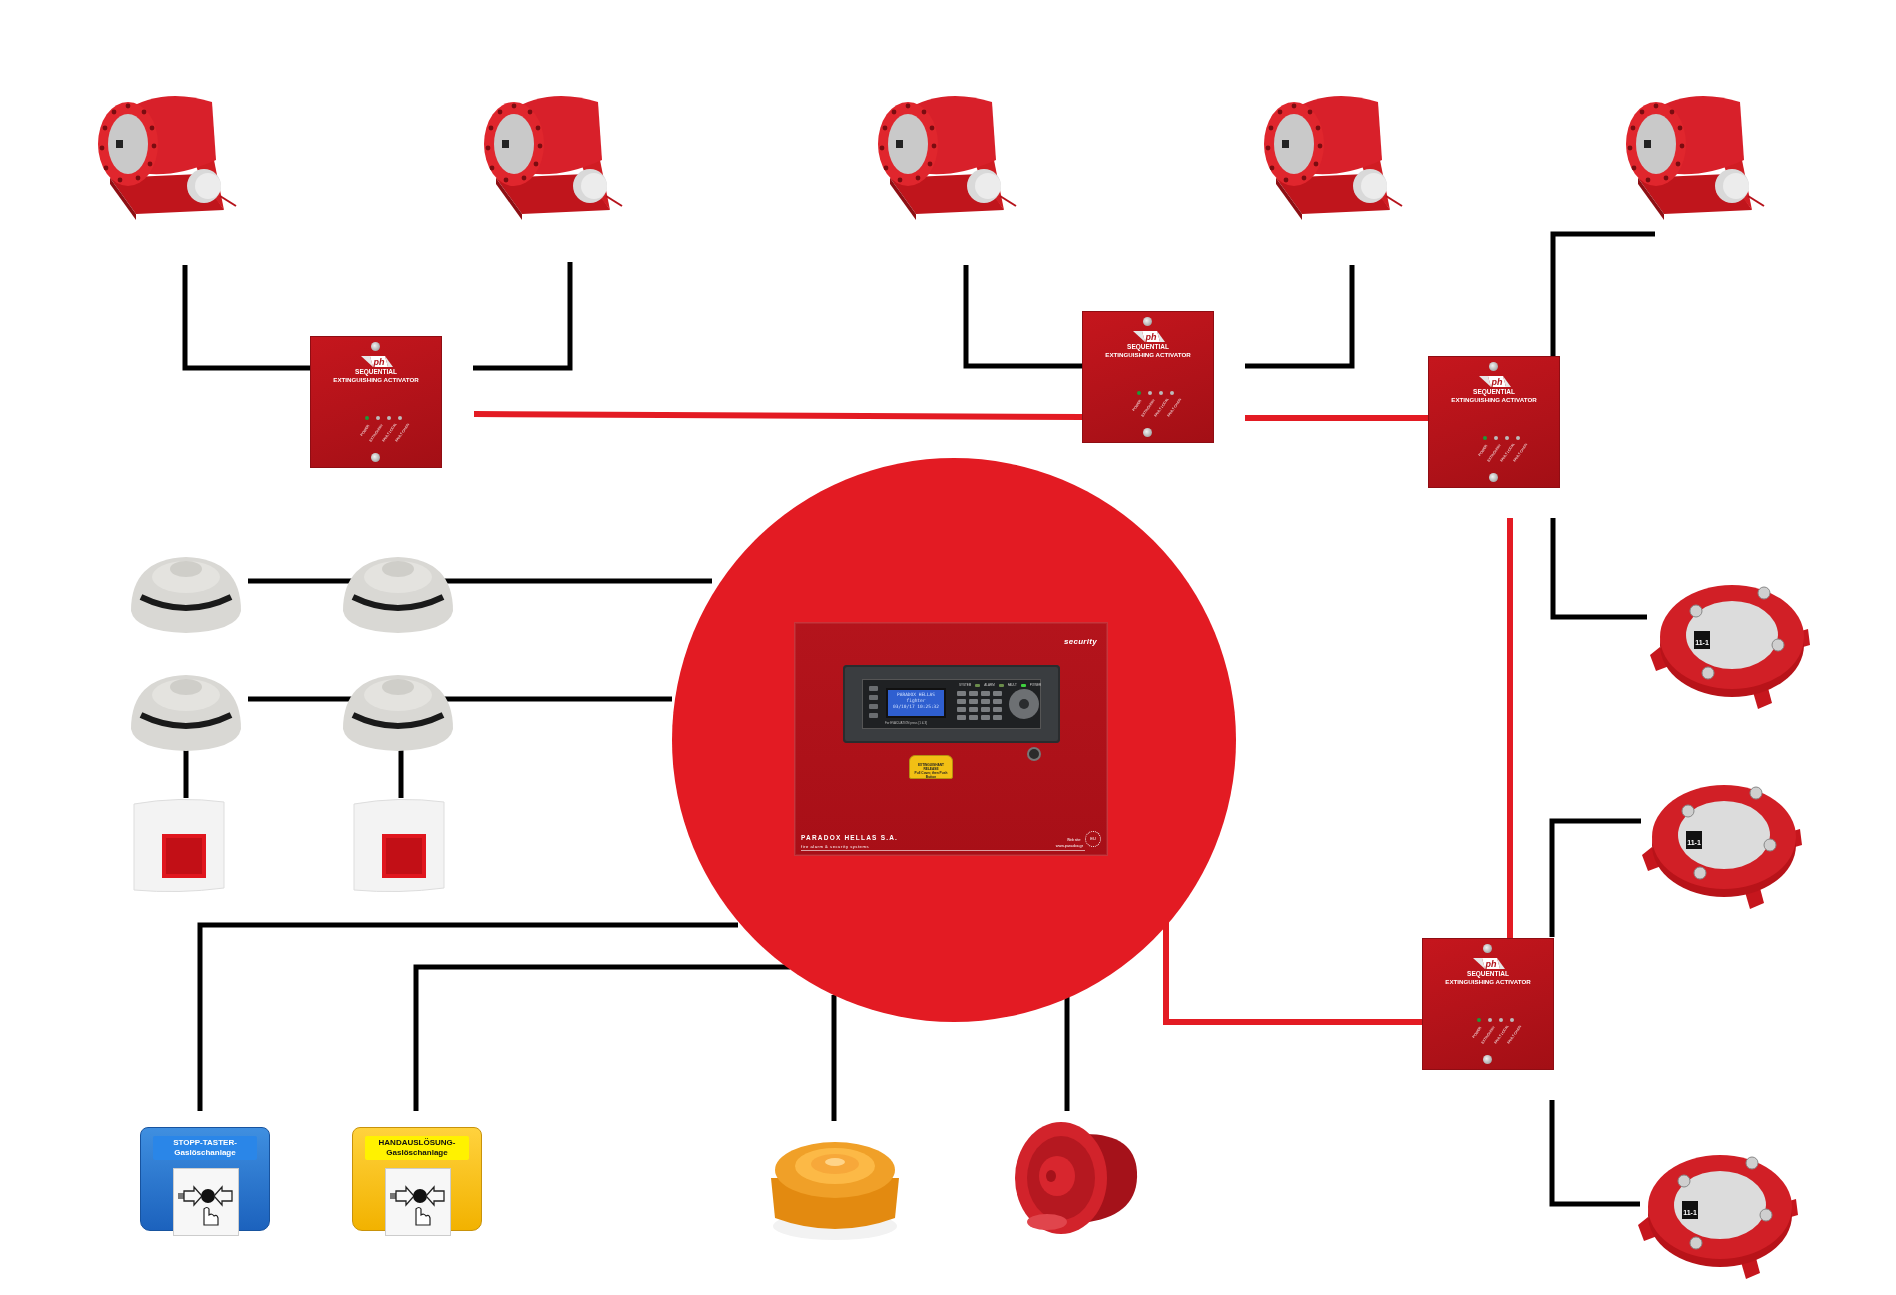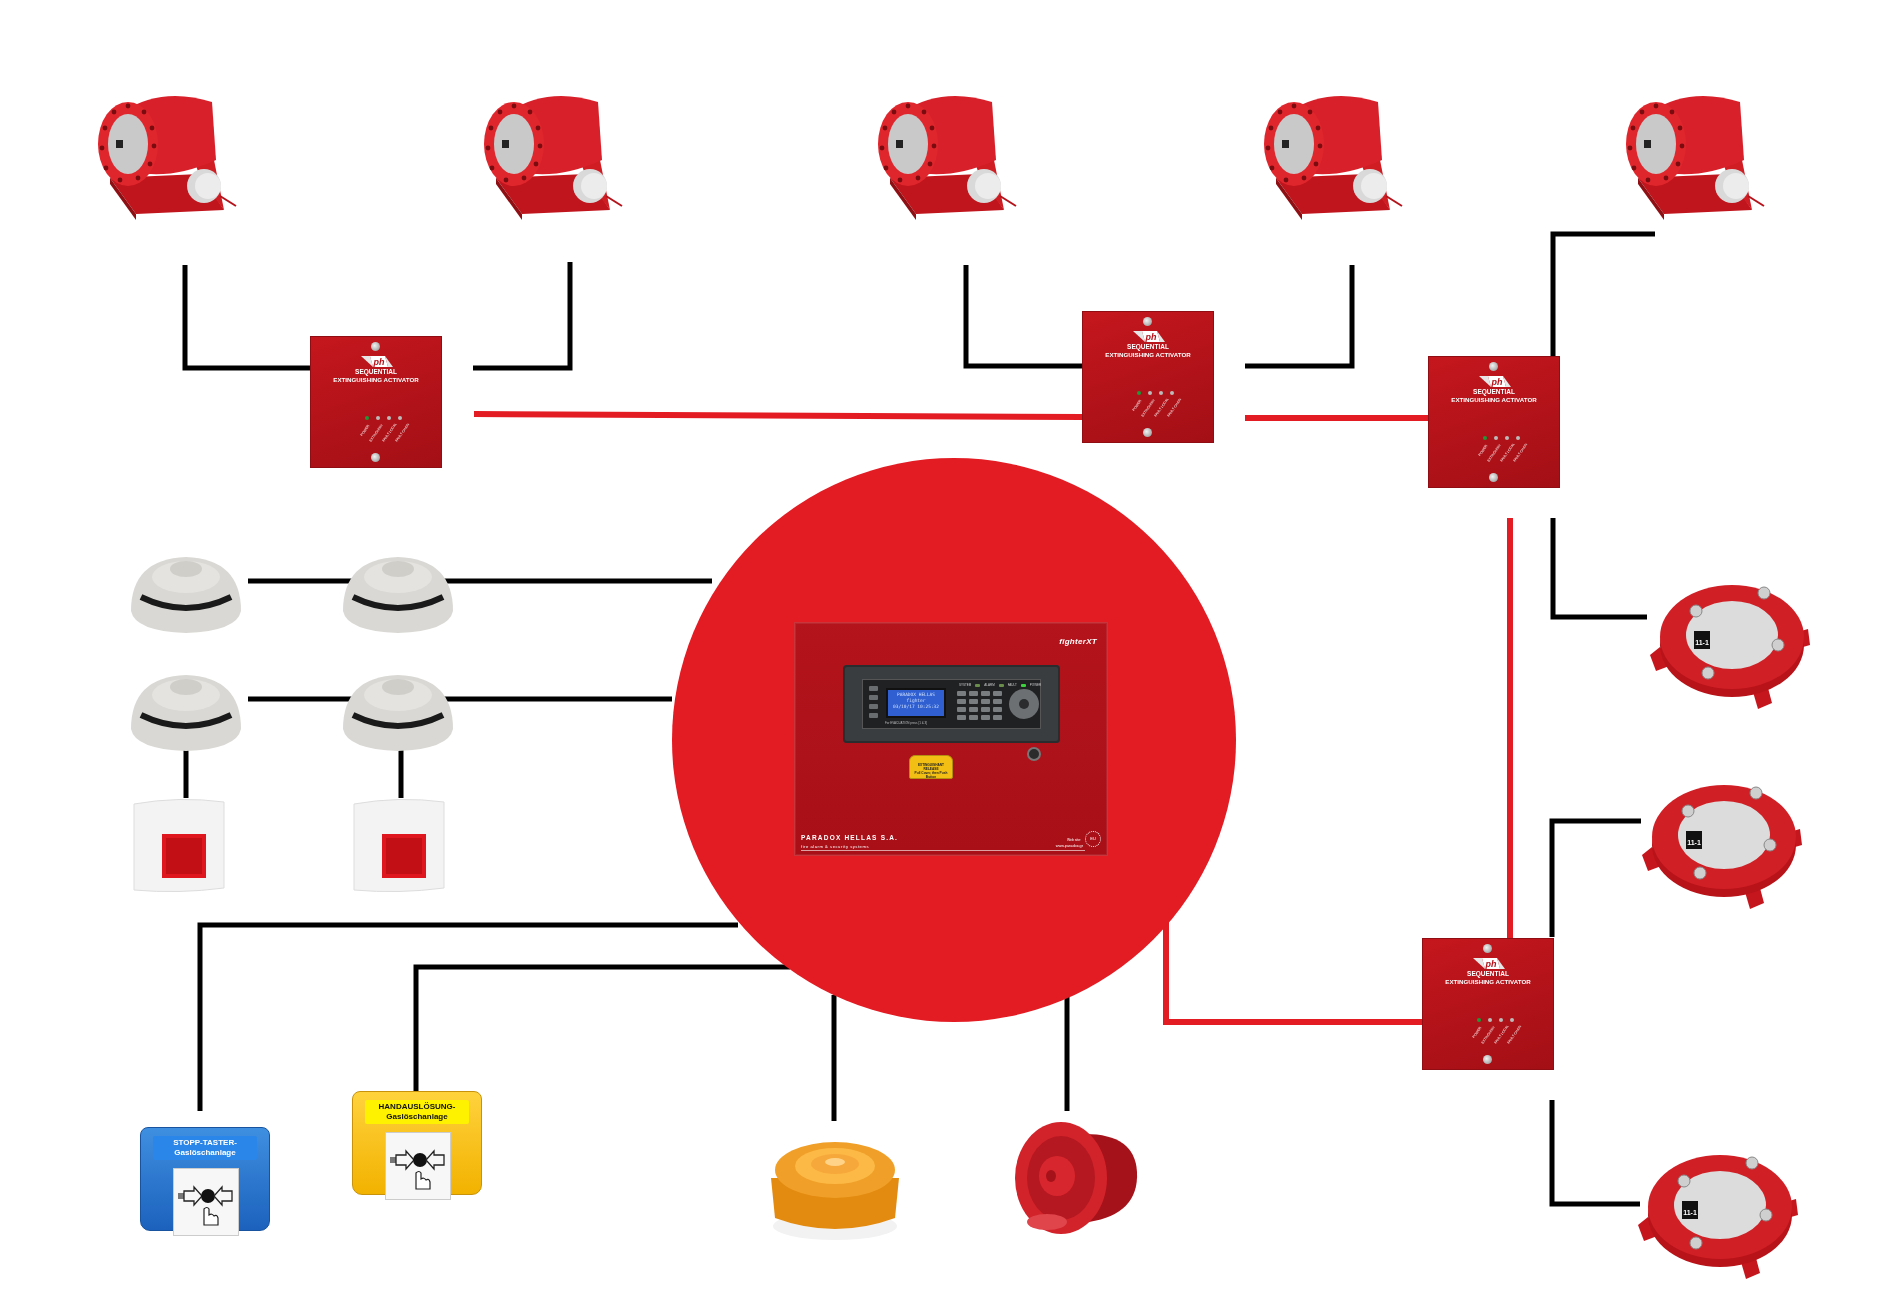--- a/index.html
+++ b/index.html
@@ -108,21 +108,21 @@
     <line x1="474" y1="414" x2="1082" y2="417"></line>
     <line x1="1245" y1="418" x2="1428" y2="418"></line>
     <line x1="1510" y1="518" x2="1510" y2="938"></line>
     <polyline points="1166,920 1166,1022 1422,1022"></polyline>
   </g>
 </svg>
 
 <div class="hub-circle"></div>
 
 <div class="panel">
-  <div class="brand-xt">fighterXT</div>
+  <div class="brand-xt">security</div>
   <div class="bezel">
     <div class="inner">
       <div class="side-btns">
           <span></span>
           <span></span>
           <span></span>
           <span></span>
         </div>
       <div class="lcd">
         <div>PARADOX HELLAS</div>
@@ -443,21 +443,21 @@
     <div>Gaslöschanlage</div>
   </div>
   <div class="glass"><svg viewBox="0 0 64 66">
   <rect x="4" y="24" width="6" height="6" fill="#777"></rect>
   <path d="M10,22 L20,22 L20,18 L28,27 L20,36 L20,32 L10,32 Z" fill="none" stroke="#222" stroke-width="1.3"></path>
   <circle cx="34" cy="27" r="7" fill="#111"></circle>
   <path d="M58,22 L48,22 L48,18 L40,27 L48,36 L48,32 L58,32 Z" fill="none" stroke="#222" stroke-width="1.3"></path>
   <path d="M30,56 L30,40 Q33,37 35,40 L35,46 Q38,44 40,47 Q43,45 44,49 L44,56 Z" fill="#fff" stroke="#222" stroke-width="1.2"></path>
 </svg></div>
 </div>
-<div class="callpoint yellow" style="left:352px;top:1091px;">
+<div class="callpoint yellow" style="left:352px;top:1127px;">
   <div class="label-strip">
     <div>HANDAUSLÖSUNG-</div>
     <div>Gaslöschanlage</div>
   </div>
   <div class="glass"><svg viewBox="0 0 64 66">
   <rect x="4" y="24" width="6" height="6" fill="#777"></rect>
   <path d="M10,22 L20,22 L20,18 L28,27 L20,36 L20,32 L10,32 Z" fill="none" stroke="#222" stroke-width="1.3"></path>
   <circle cx="34" cy="27" r="7" fill="#111"></circle>
   <path d="M58,22 L48,22 L48,18 L40,27 L48,36 L48,32 L58,32 Z" fill="none" stroke="#222" stroke-width="1.3"></path>
   <path d="M30,56 L30,40 Q33,37 35,40 L35,46 Q38,44 40,47 Q43,45 44,49 L44,56 Z" fill="#fff" stroke="#222" stroke-width="1.2"></path>

